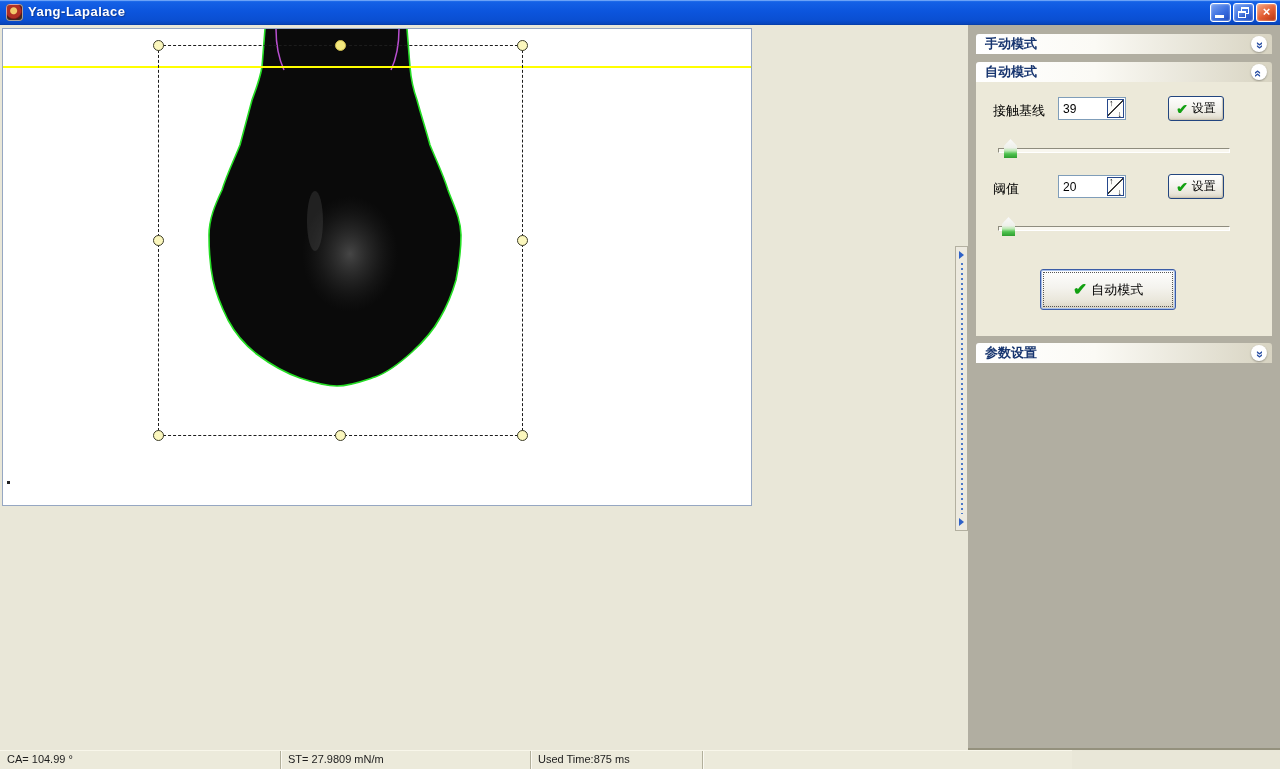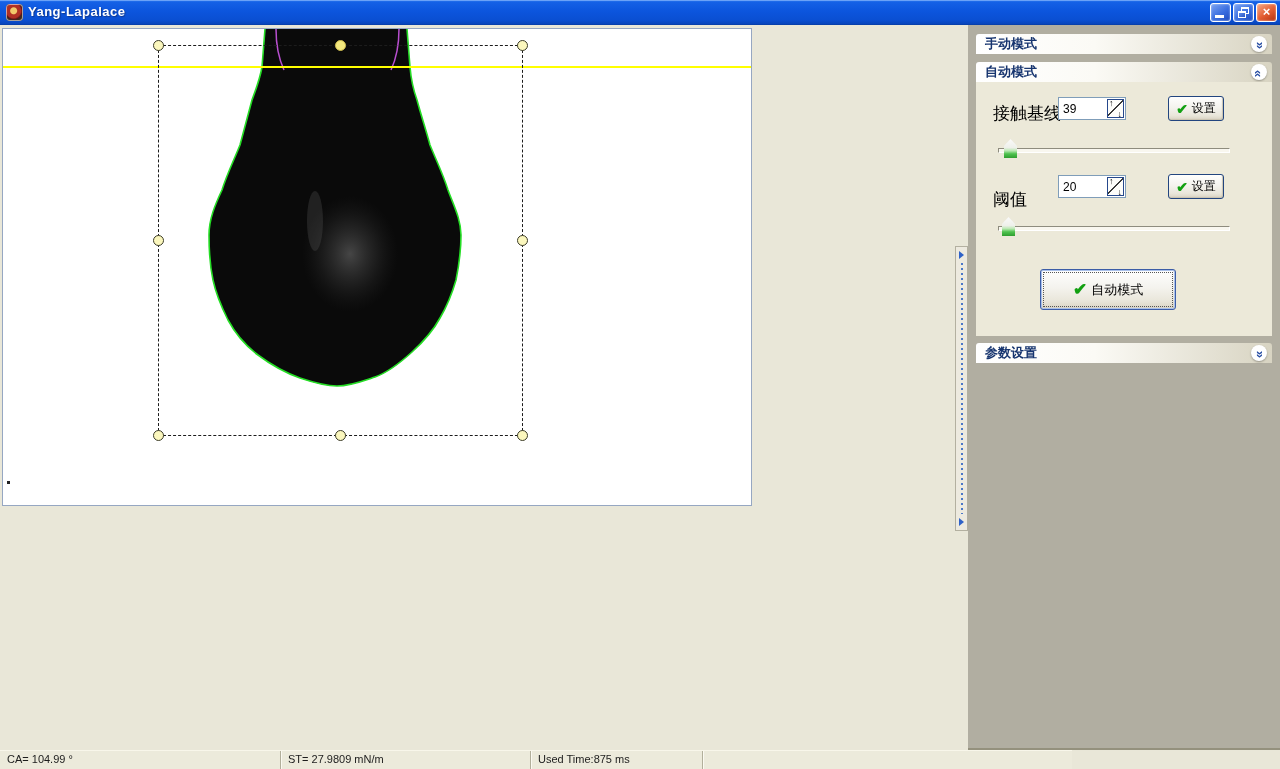--- a/index.html
+++ b/index.html
@@ -123,23 +123,23 @@
     display:inline-block; color:#2a50a5; font-size:13px; font-weight:bold;
     line-height:15px;
   }
   .chev-down { transform:rotate(-90deg); }
   .chev-up   { transform:rotate(90deg); }
 
   .auto-body {
     position:absolute; left:8px; top:57px; width:296px; height:254px;
     background:#ece9d9;
   }
-  .fld-label { position:absolute; font-size:17px; color:#000; }
+  .fld-label { position:absolute; font-size:13px; color:#000; }
   .lbl-baseline { left:17px; top:20px; }
-  .lbl-threshold { left:17px; top:98px;margin-top:8px; }
+  .lbl-threshold { left:17px; top:98px; }
 
   .spinbox {
     position:absolute; width:68px; height:23px;
     background:#fff; border:1px solid #7f9db9;
     display:flex; align-items:stretch;
   }
   .spin-baseline  { left:82px; top:15px; }
   .spin-threshold { left:82px; top:93px; }
   .spinbox input {
     flex:1; min-width:0; border:none; outline:none; background:transparent;

